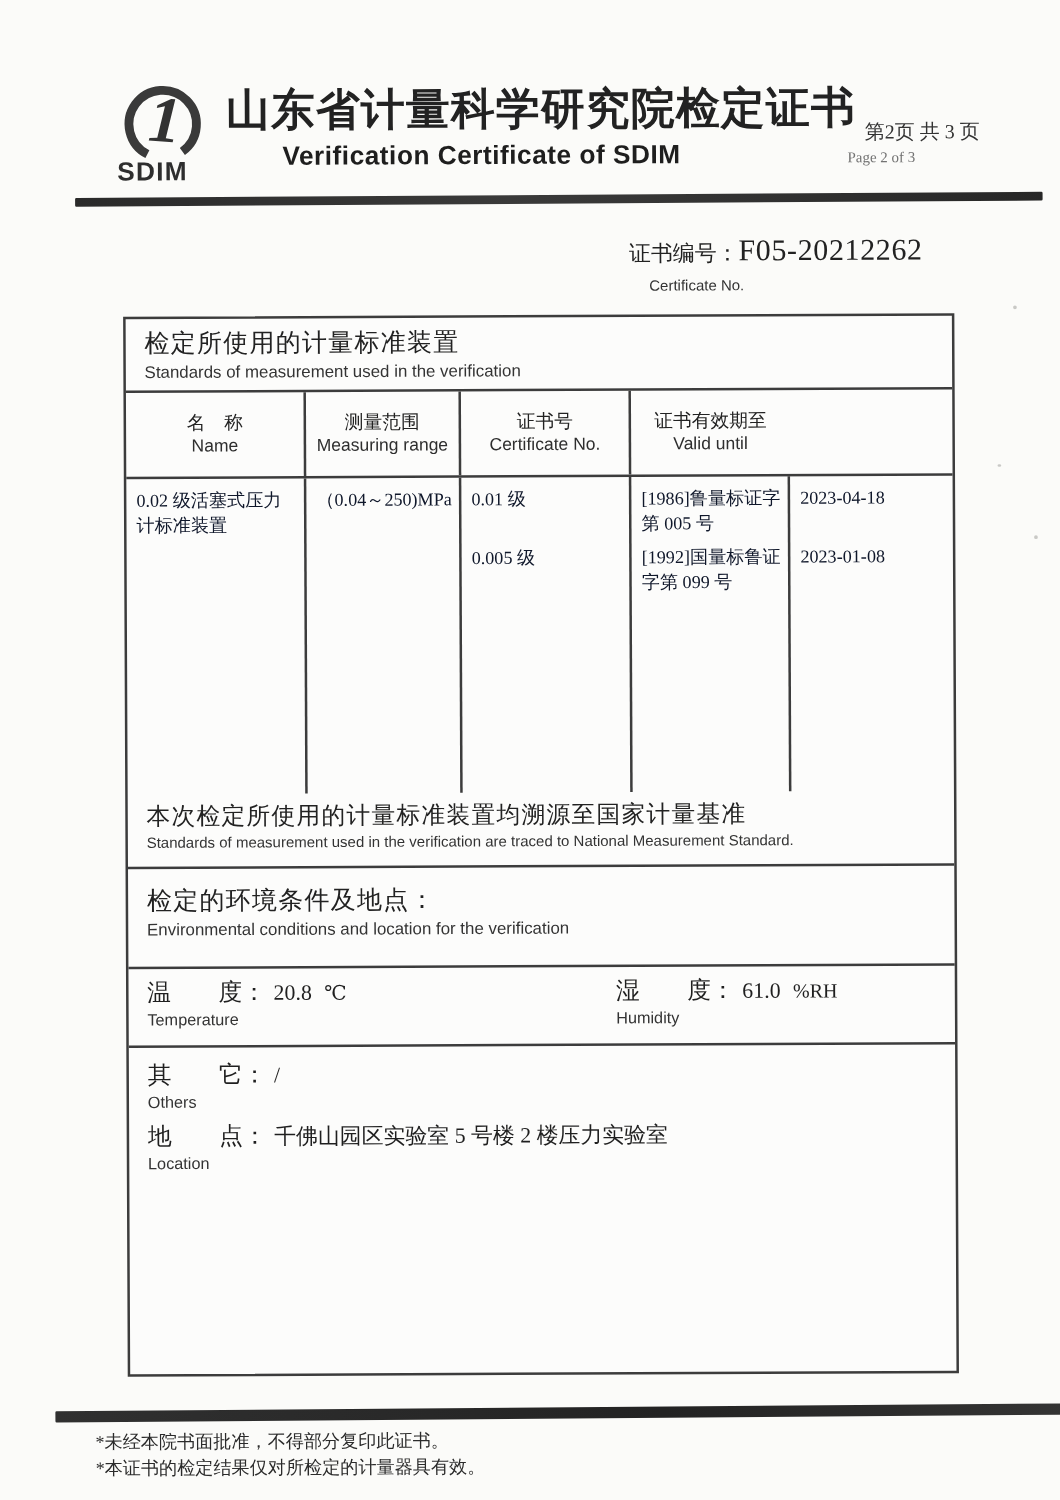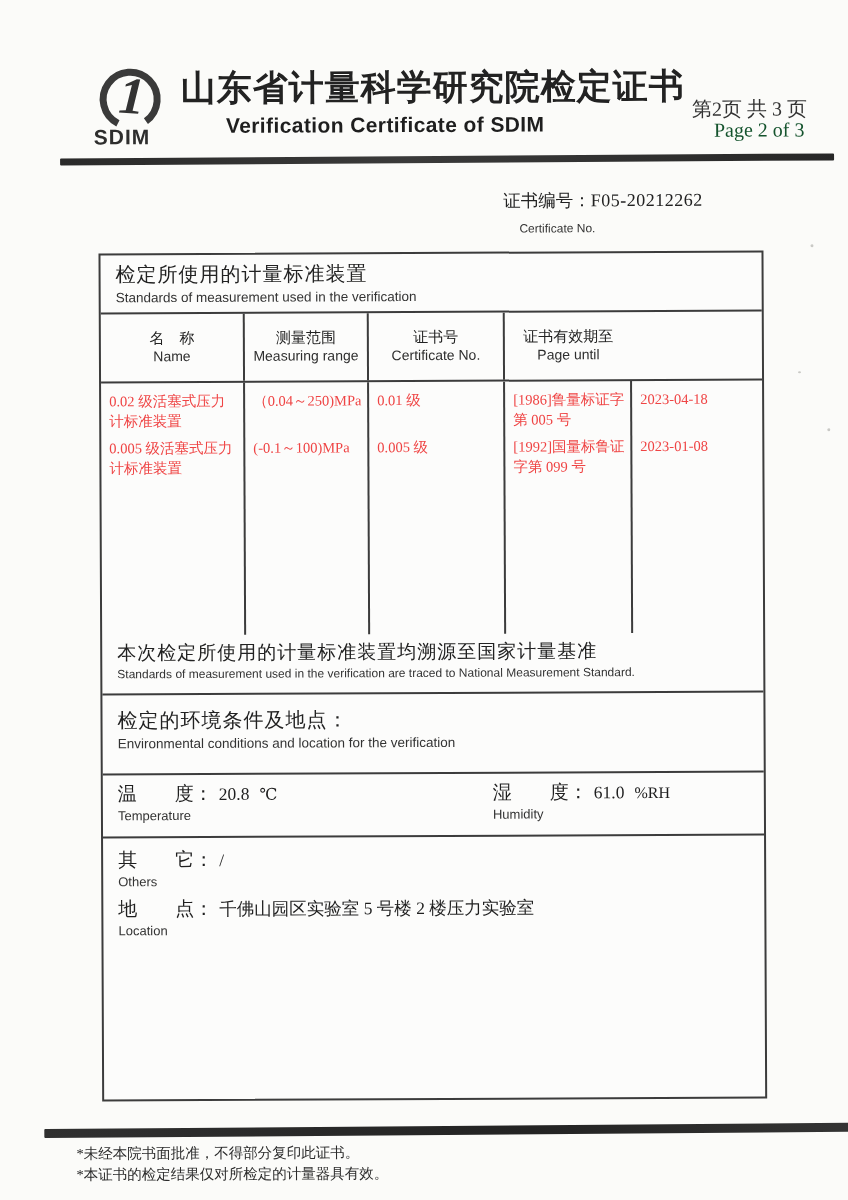--- a/index.html
+++ b/index.html
@@ -23,37 +23,37 @@
   .title-cn {
     position:absolute; left:183px; top:64px; width:500px;
     font-size:35px; font-weight:700; letter-spacing:1px;
     color:#222; white-space:nowrap;
   }
   .title-en {
     position:absolute; left:228px; top:113px; width:420px;
     font-size:21px; font-weight:700; letter-spacing:0.4px; color:#1e1e1e;
     white-space:nowrap;
   }
-  .page-cn { position:absolute; left:694px; top:97px; font-size:20px; color:#333; white-space:nowrap; }
-  .page-en { position:absolute; left:716px; top:120px; font-size:20px; color:#14532d; white-space:nowrap; }
+  .page-cn { position:absolute; left:694px; top:97px; font-size:16px; color:#333; white-space:nowrap; }
+  .page-en { position:absolute; left:680px; top:120px; font-size:12px; color:#737373; white-space:nowrap; }
 
   .bar-top {
     position:absolute; left:62px; top:156px; width:774px; height:7px;
     background:linear-gradient(90deg,#2a2a2a 0%,#3a3a3a 45%,#272727 100%);
     transform:rotate(-0.12deg); border-radius:1px;
   }
   .bar-bottom {
     position:absolute; left:42px; top:1126px; width:812px; height:9px;
     background:linear-gradient(90deg,#303030,#232323 60%,#343434);
     transform:rotate(-0.2deg); border-radius:1px;
   }
 
   
   .certno { position:absolute; left:505px; top:189px; font-size:17.5px; color:#222; white-space:nowrap; }
-  .certno .num { font-size:18px; letter-spacing:0.5px; }
+  .certno .num { font-size:24px; letter-spacing:0.5px; }
   .certno-en { position:absolute; left:521px; top:222px; font-size:12px; color:#333; }
 
   
   .box {
     position:absolute; left:100px; top:252px; width:665px; height:848px;
     border:2px solid #3c3c3c; display:flex; flex-direction:column;
     background:rgba(255,255,255,0.35);
   }
   .row-title { height:59px; padding:6px 15px 0; border-bottom:2px solid #3c3c3c; }
   .cn-big { font-size:20px; color:#222; letter-spacing:1px; }
@@ -65,21 +65,21 @@
     border-right:2px solid #3c3c3c; display:flex; flex-direction:column;
     align-items:center; justify-content:center; text-align:center; padding:2px 4px;
   }
   .thead .cell:last-child { border-right:none; }
   .th-cn { font-size:15px; color:#222; }
   .th-en { font-size:14px; color:#2e2e2e; line-height:1.25; }
 
   .tbody { flex:1; }
   .tbody .cell { border-right:2px solid #3c3c3c; padding:8px 5px 0 8px; }
   .tbody .cell:last-child { border-right:none; }
-  .std-entry { min-height:47px; font-size:14.5px; line-height:1.4; color:#ef4444; }
+  .std-entry { min-height:47px; font-size:14.5px; line-height:1.4; color:#0f172a; }
 
   .row-traced { height:60px; padding:5px 15px 0; border-bottom:2px solid #3c3c3c; }
   .row-traced .cn-big { font-size:19px; }
   .row-traced .en-sub { font-size:12px; margin-top:1px; }
 
   .row-env { height:80px; padding:12px 15px 0; border-bottom:2px solid #3c3c3c; }
 
   .row-temp { height:63px; padding:6px 15px 0; border-bottom:2px solid #3c3c3c; display:flex; }
   .th-block { width:375px; }
   .hm-block { flex:1; }
@@ -136,32 +136,30 @@
       <div class="cell">
         <div class="th-cn">测量范围</div>
         <div class="th-en sans">Measuring range</div>
       </div>
       <div class="cell">
         <div class="th-cn">证书号</div>
         <div class="th-en sans">Certificate No.</div>
       </div>
       <div class="cell">
         <div class="th-cn">证书有效期至</div>
-        <div class="th-en sans">Page until</div>
+        <div class="th-en sans">Valid until</div>
       </div>
     </div>
 
     <div class="grid tbody">
       <div class="cell">
         <div class="std-entry">0.02 级活塞式压力计标准装置</div>
-        <div class="std-entry">0.005 级活塞式压力计标准装置</div>
       </div>
       <div class="cell">
         <div class="std-entry">（0.04～250)MPa</div>
-        <div class="std-entry">(-0.1～100)MPa</div>
       </div>
       <div class="cell">
         <div class="std-entry">0.01 级</div>
         <div class="std-entry">0.005 级</div>
       </div>
       <div class="cell">
         <div class="std-entry">[1986]鲁量标证字第 005 号</div>
         <div class="std-entry">[1992]国量标鲁证字第 099 号</div>
       </div>
       <div class="cell">

